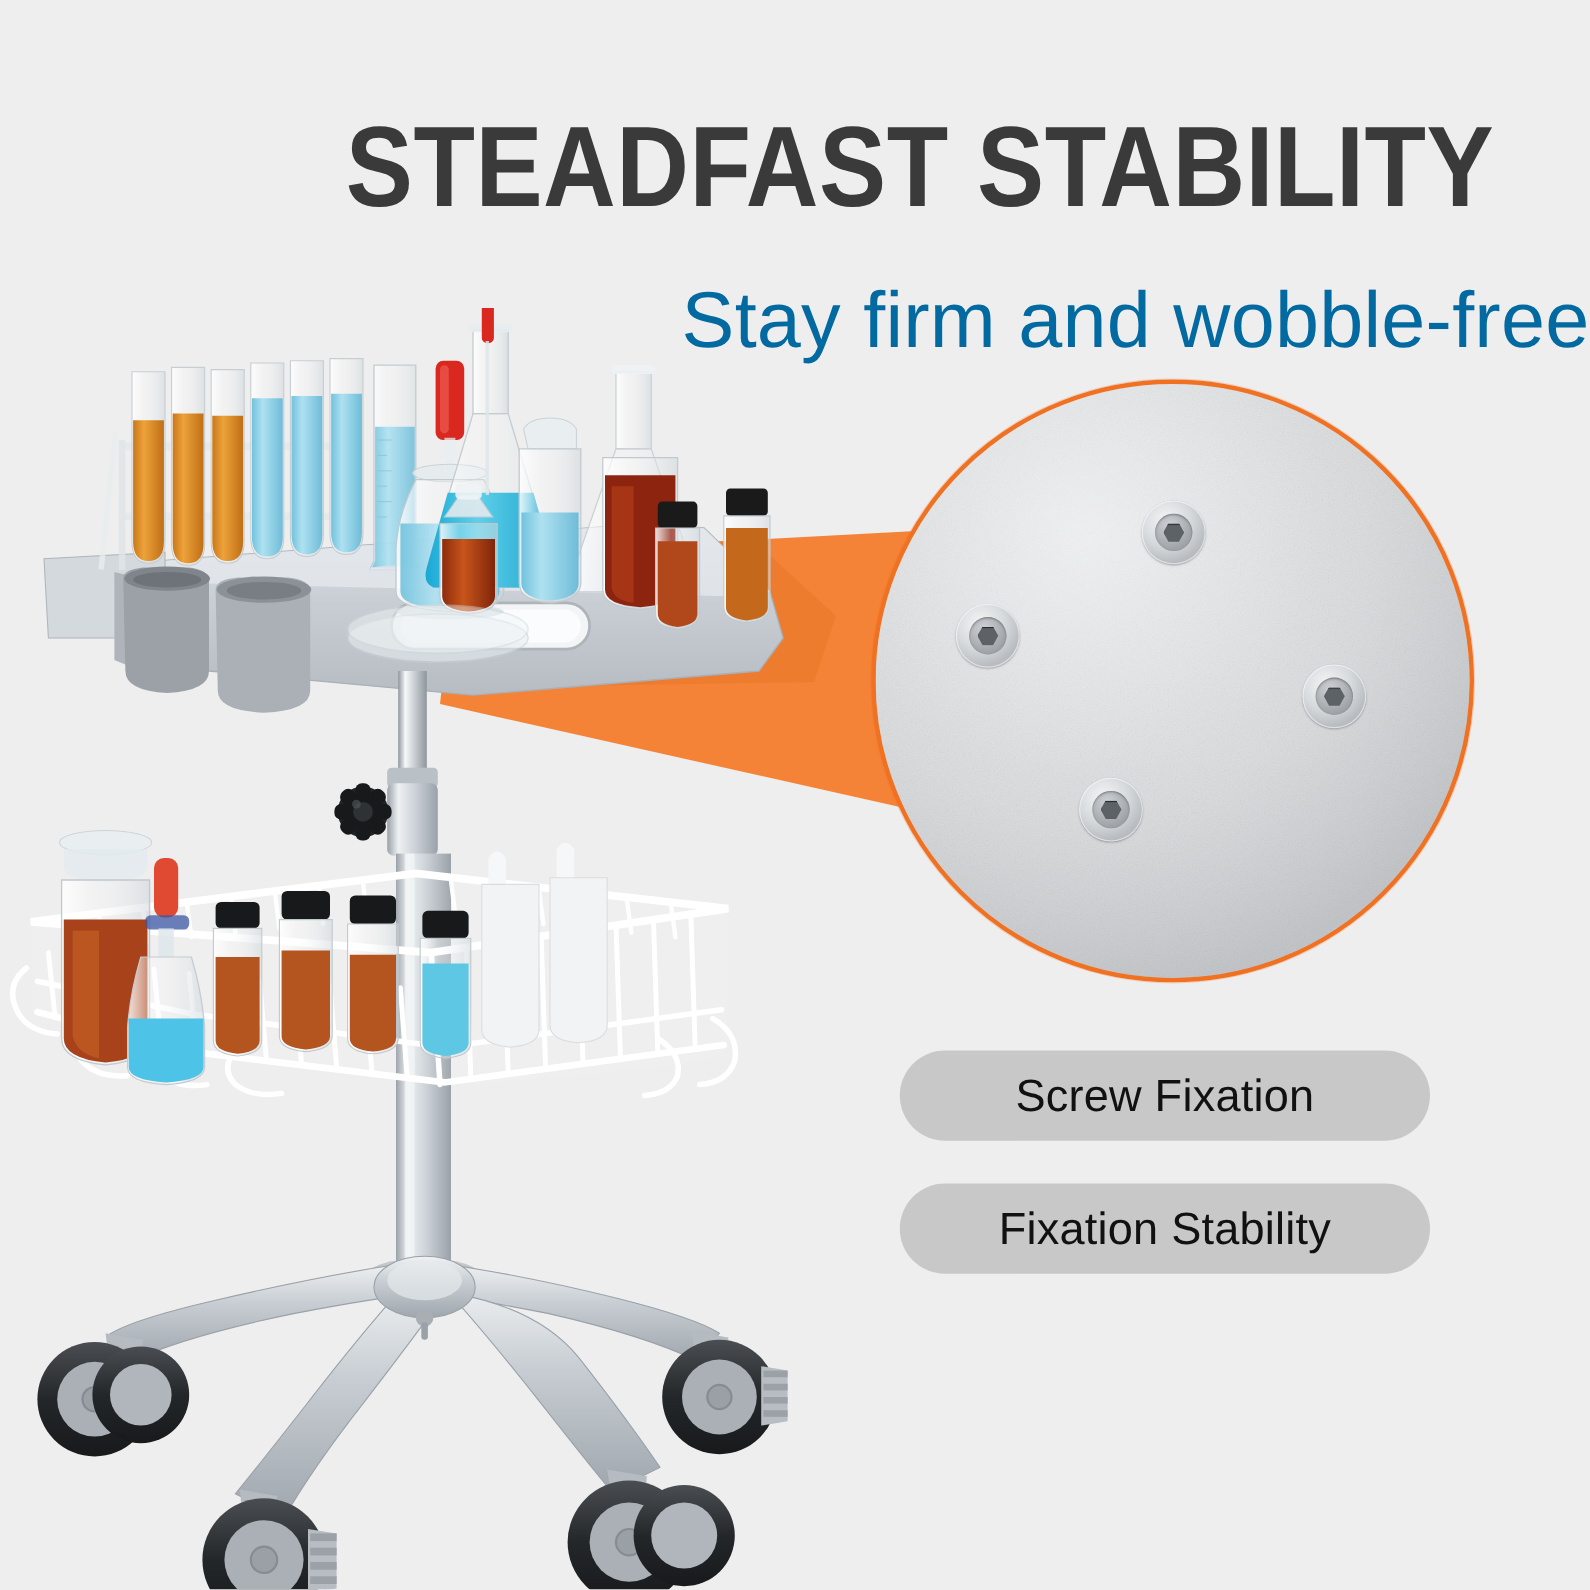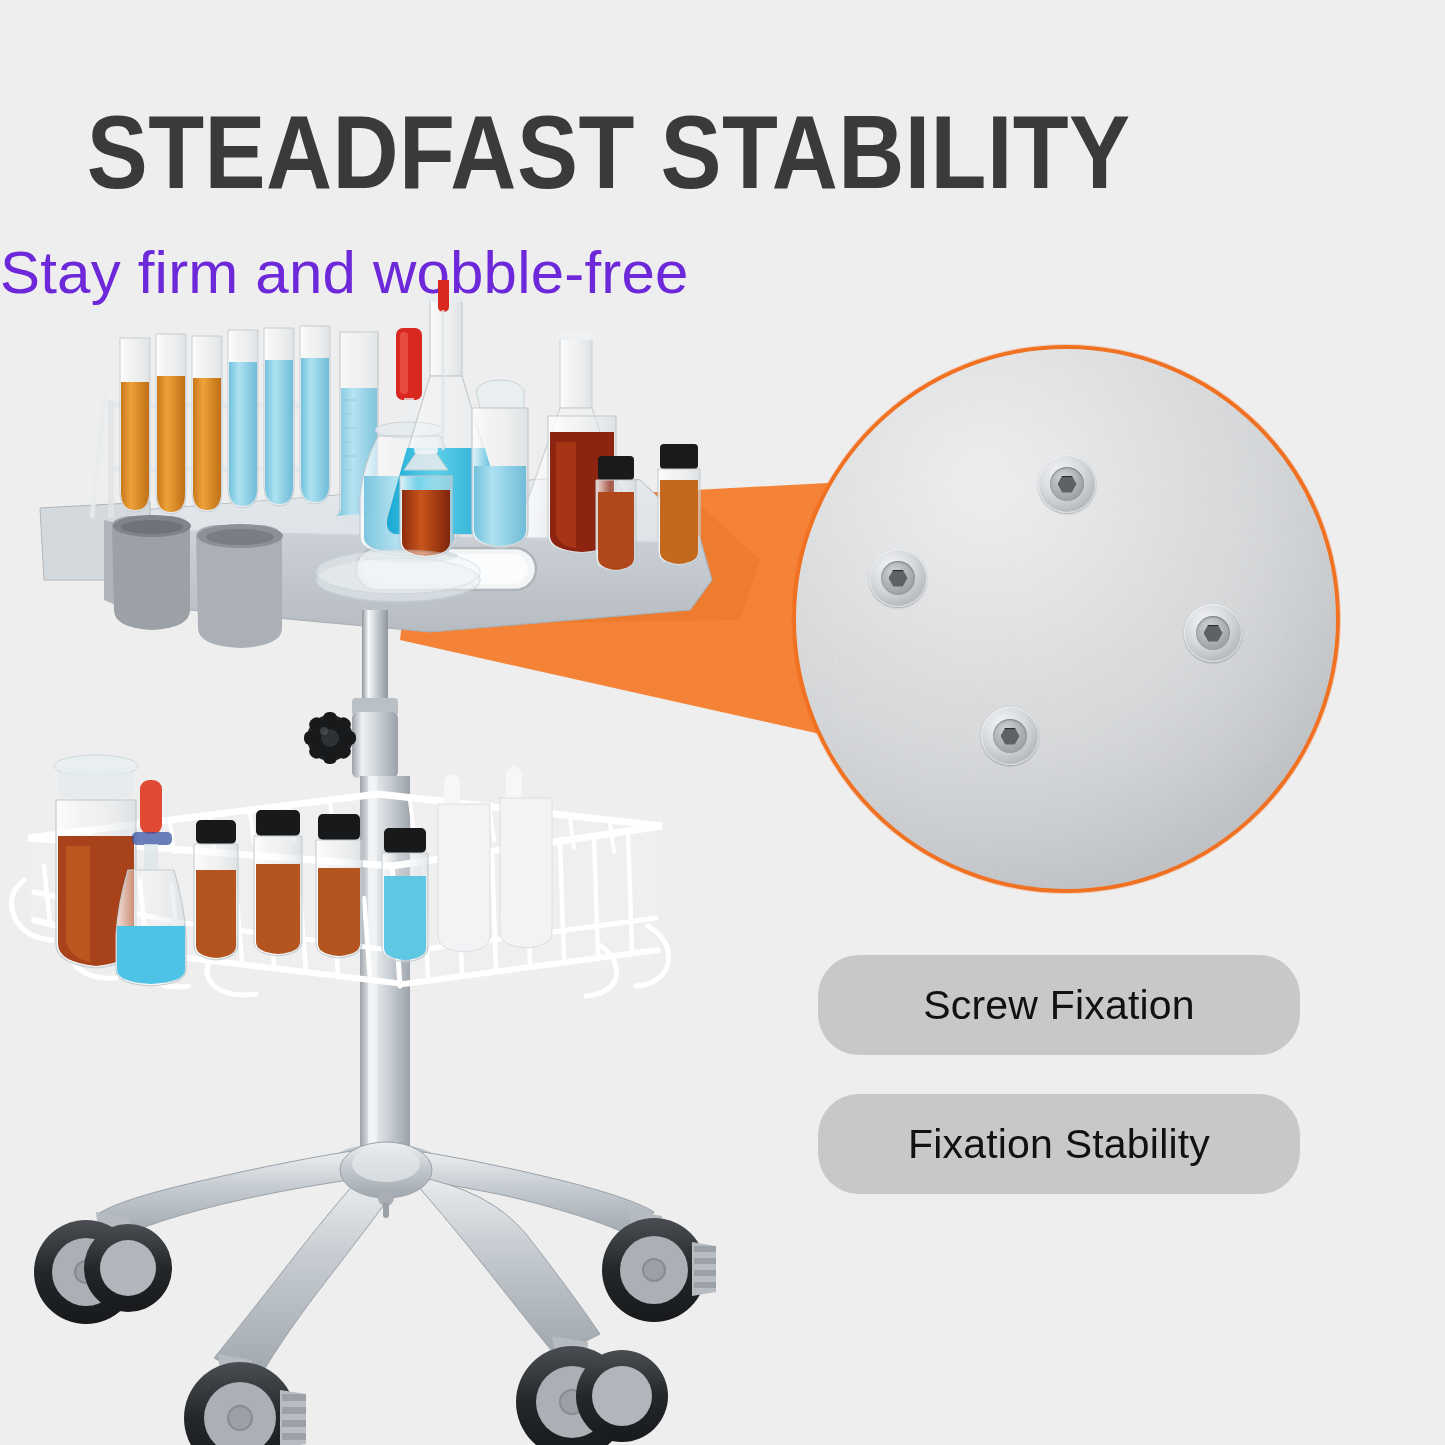--- a/index.html
+++ b/index.html
@@ -5,35 +5,35 @@
   * { margin:0; padding:0; box-sizing:border-box; }
   html,body { width:1445px; height:1445px; }
   body {
     background:#efeeee;
     font-family:"Liberation Sans", sans-serif;
     position:relative;
     overflow:hidden;
   }
 
   
-  #header { position:absolute; left:0; top:0; width:1445px; text-align:left; }
+  #header { position:absolute; left:0; top:0; width:1445px; text-align:right; }
   #title {
     font-family:"Liberation Sans Narrow","Liberation Sans",sans-serif;
     font-weight:bold;
     font-size:104px;
     letter-spacing:0.5px;
     color:#3a3a3a;
     line-height:1;
     margin-top:100px;
     transform:scaleX(0.88);
   }
   #subtitle {
-    font-size:60px;
-    color:#6d28d9;
-    margin-top:34px;
+    font-size:72px;
+    color:#0369a1;
+    margin-top:46px;
     letter-spacing:0.2px;
   }
 
   
   #wedge {
     position:absolute; left:0; top:0; width:1445px; height:1445px;
     pointer-events:none;
   }
 
   
@@ -76,21 +76,21 @@
     z-index:2;
   }
   #screw-top    { left:242px; top:106px; }
   #screw-left   { left:73px;  top:200px; }
   #screw-right  { left:388px; top:255px; }
   #screw-bottom { left:185px; top:358px; }
 
   
   #pills { position:absolute; left:818px; top:955px; width:482px; }
   .pill {
-    width:482px; height:100px;
+    width:482px; height:82px;
     background:#c8c8c8;
     border-radius:41px;
     display:flex; align-items:center; justify-content:center;
     color:#111;
     font-size:41px;
     margin-bottom:39px;
     letter-spacing:.2px;
   }
 
   

